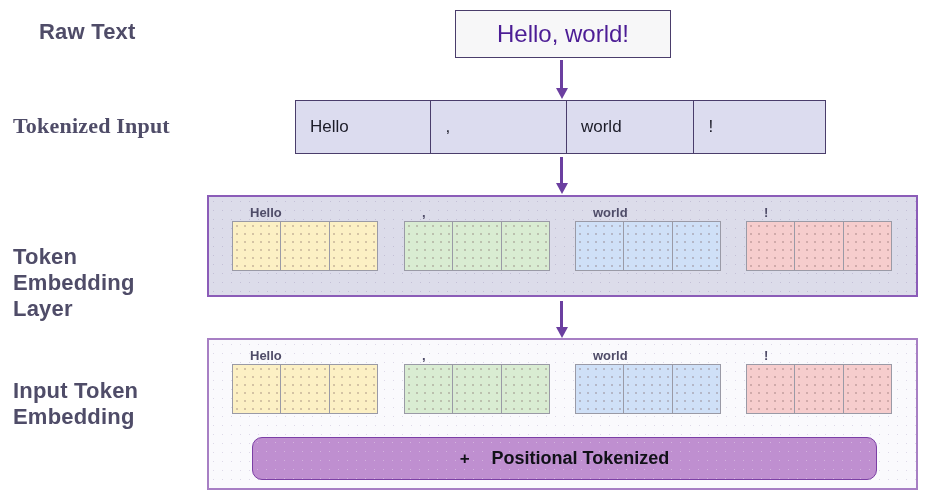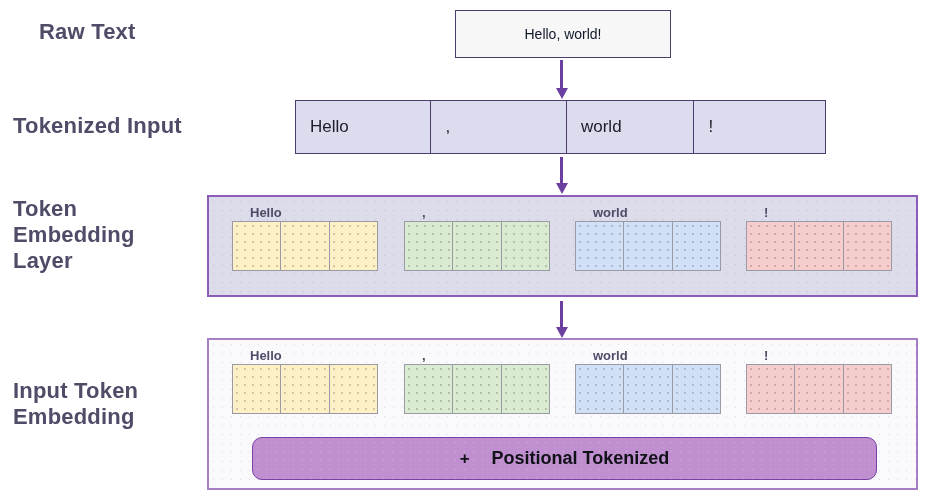--- a/index.html
+++ b/index.html
@@ -20,35 +20,35 @@
   
   .row-label {
     position: absolute;
     font-weight: bold;
     color: #4f4c68;
     letter-spacing: 0.2px;
     line-height: 1.18;
     font-size: 22px;
   }
   #label-raw-text      { left: 13px;  top: 19px; margin-left: 26px;  }
-  #label-tokenized     { left: 13px;  top: 113px; }
+  #label-tokenized     { left: 13px;  top: 113px; font-family: Liberation Serif, serif; }
   #label-token-embed   { left: 13px;  top: 196px; }
   #label-input-embed   { left: 13px;  top: 378px; }
 
   
   #raw-text-box {
     position: absolute;
     left: 455px; top: 10px;
     width: 216px; height: 48px;
     background: #f7f7f8;
     border: 1.6px solid #4a3d6b;
     box-sizing: border-box;
     display: flex; align-items: center; justify-content: center;
-    font-size: 14px;
-    color: #0f172a;
+    font-size: 24px;
+    color: #4c1d95;
   }
 
   
   #tokenized-row {
     position: absolute;
     left: 295px; top: 100px;
     width: 531px; height: 54px;
     border: 1.6px solid #4a3d6b;
     box-sizing: border-box;
     display: flex;
@@ -179,21 +179,21 @@
 </style>
 </head>
 <body>
 
 <div id="stage">
 
   <div class="row-label" id="label-raw-text">Raw Text</div>
 
   <div class="row-label" id="label-tokenized">Tokenized Input</div>
 
-  <div class="row-label" id="label-token-embed" style="width:185px;">Token Embedding Layer</div>
+  <div class="row-label" id="label-token-embed" style="width:185px;margin-top:48px;">Token Embedding Layer</div>
 
   <div class="row-label" id="label-input-embed" style="width:185px;">Input Token Embedding</div>
 
   <div id="raw-text-box">
     <span>Hello, world!</span>
   </div>
 
   <div class="arrow" id="arrow-raw-to-tok"></div>
 
   <div id="tokenized-row">

